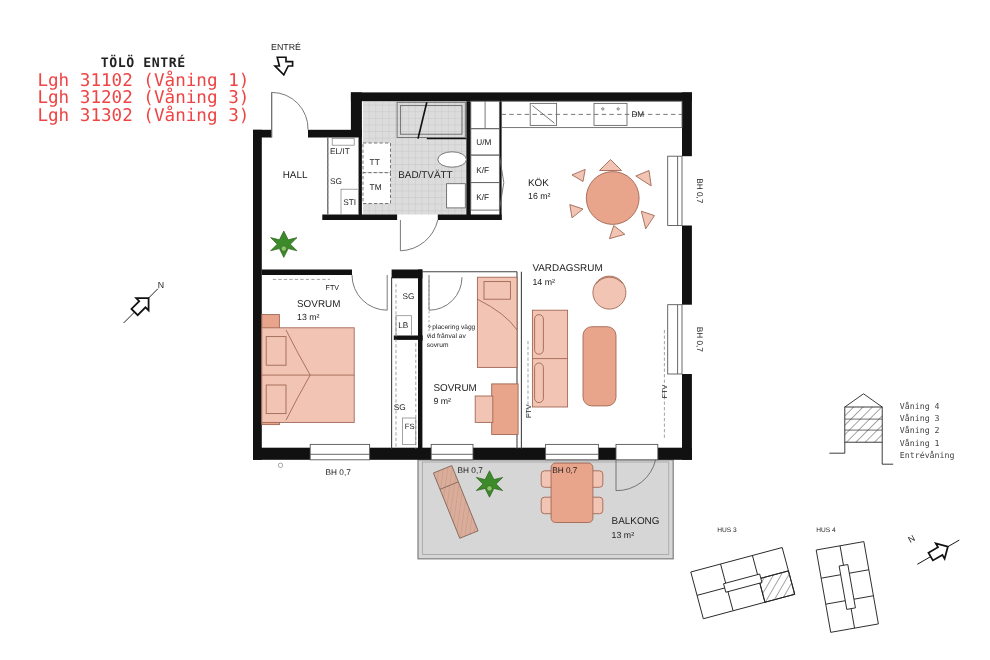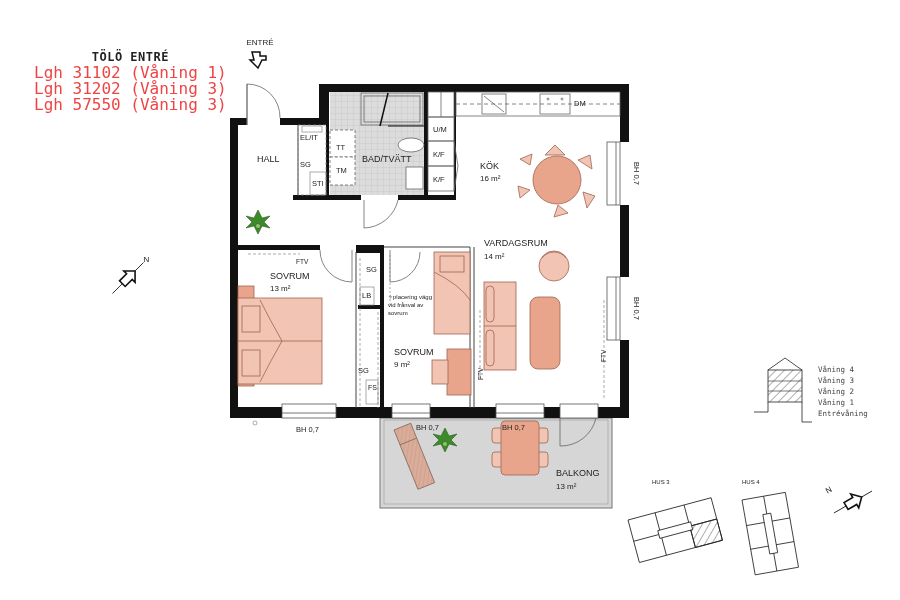--- a/index.html
+++ b/index.html
@@ -11,21 +11,21 @@
   .lbl { font-family:"Liberation Sans", sans-serif; fill:#222; }
   .mono { font-family:"DejaVu Sans Mono", monospace; fill:#444; }
 </style>
 </head>
 <body>
 
 <div class="title-block">
   <div class="t">TÖLÖ ENTRÉ</div>
   <div class="l">Lgh 31102 (Våning 1)</div>
   <div class="l">Lgh 31202 (Våning 3)</div>
-  <div class="l">Lgh 57550 (Våning 3)</div>
+  <div class="l">Lgh 31302 (Våning 3)</div>
 </div>
 
 <svg width="900" height="600" viewBox="0 0 900 600">
   <defs>
     <pattern id="tile" width="6" height="6" patternUnits="userSpaceOnUse">
       <rect width="6" height="6" fill="#dcdcdc"></rect>
       <path d="M6 0V6M0 6H6" stroke="#bdbdbd" stroke-width="0.6"></path>
     </pattern>
     <pattern id="hatch" width="6" height="6" patternUnits="userSpaceOnUse" patternTransform="rotate(45)">
       <line x1="0" y1="0" x2="0" y2="6" stroke="#333" stroke-width="0.8"></line>

